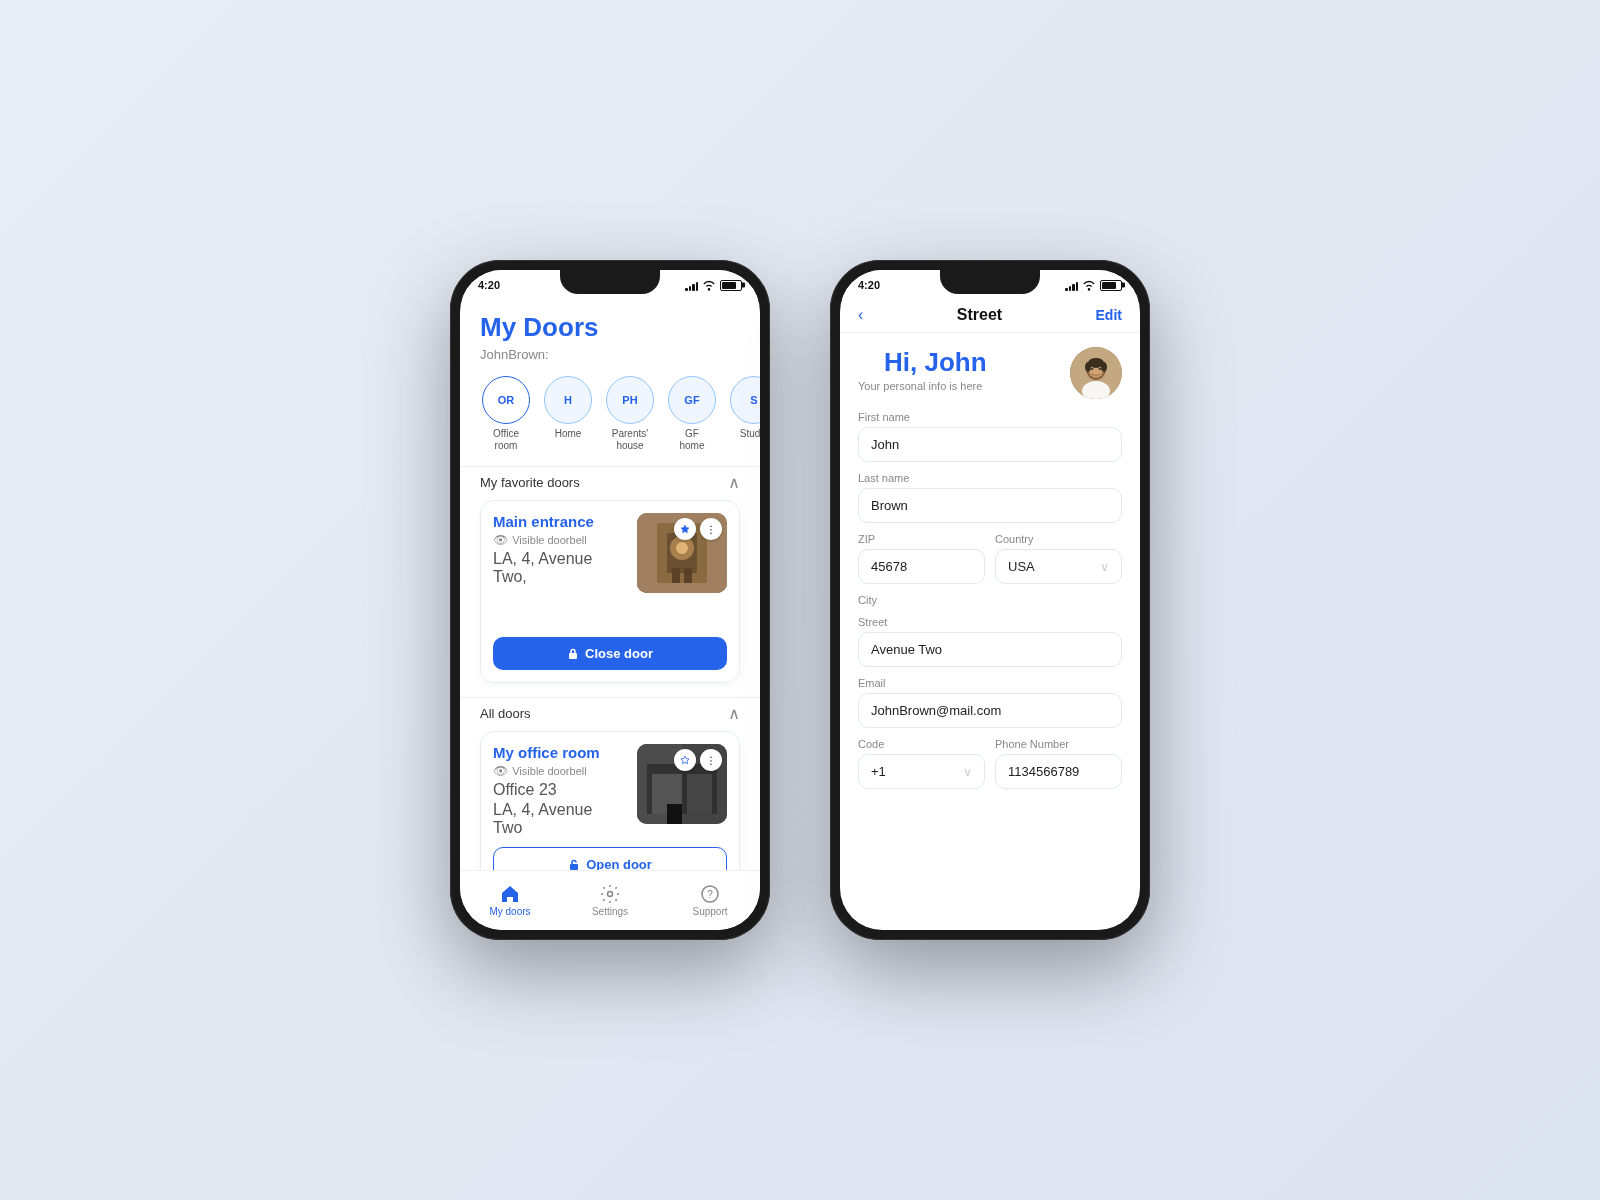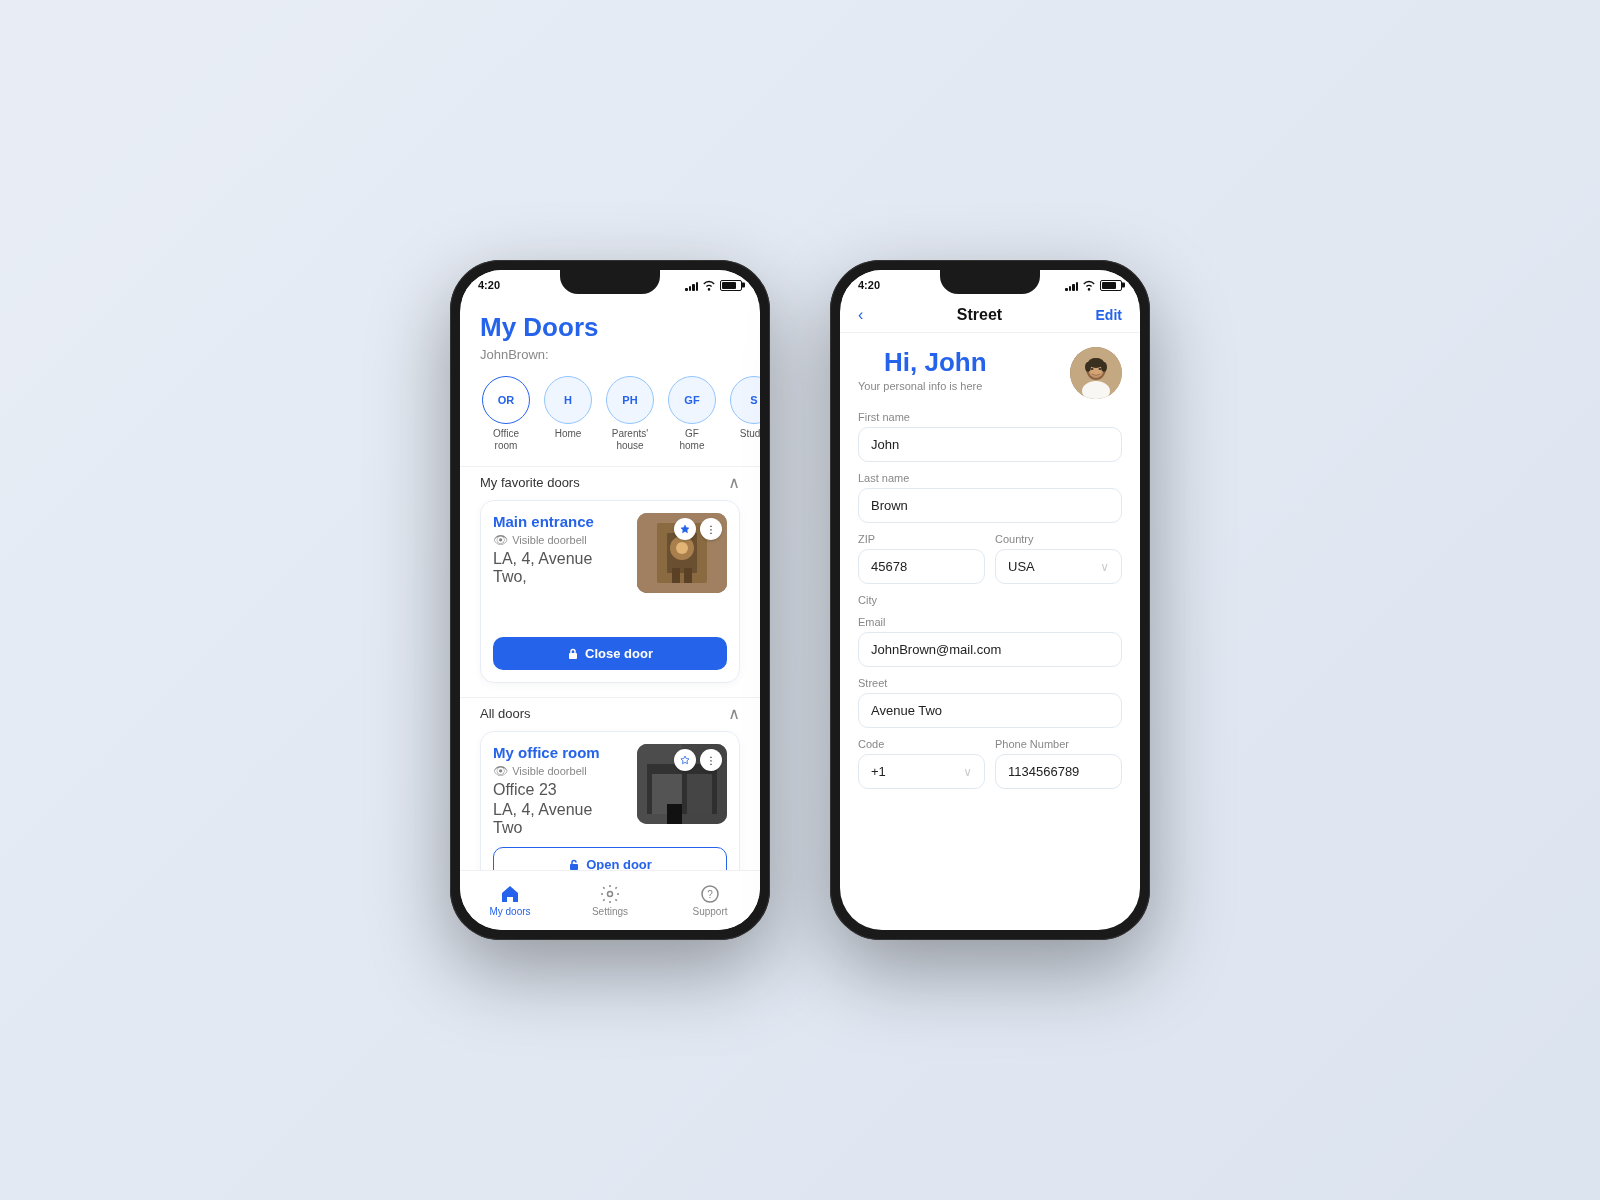--- a/index.html
+++ b/index.html
@@ -522,30 +522,30 @@
               <span class="chevron-down">∨</span>
             </div>
           </div>
         </div>
 
         <div class="field-group">
           <div class="field-label">City</div>
         </div>
 
         <div class="field-group">
+          <div class="field-label">Street</div>
+          <div class="field-input">
+            <span>Avenue Two</span>
+          </div>
+        </div>
+
+        <div class="field-group">
           <div class="field-label">Email</div>
           <div class="field-input">
             <span>JohnBrown@mail.com</span>
-          </div>
-        </div>
-
-        <div class="field-group">
-          <div class="field-label">Street</div>
-          <div class="field-input">
-            <span>Avenue Two</span>
           </div>
         </div>
 
         <div class="field-row">
           <div class="field-group code-group">
             <div class="field-label">Code</div>
             <div class="field-input">
               <span>+1</span>
               <span class="chevron-down">∨</span>
             </div>

